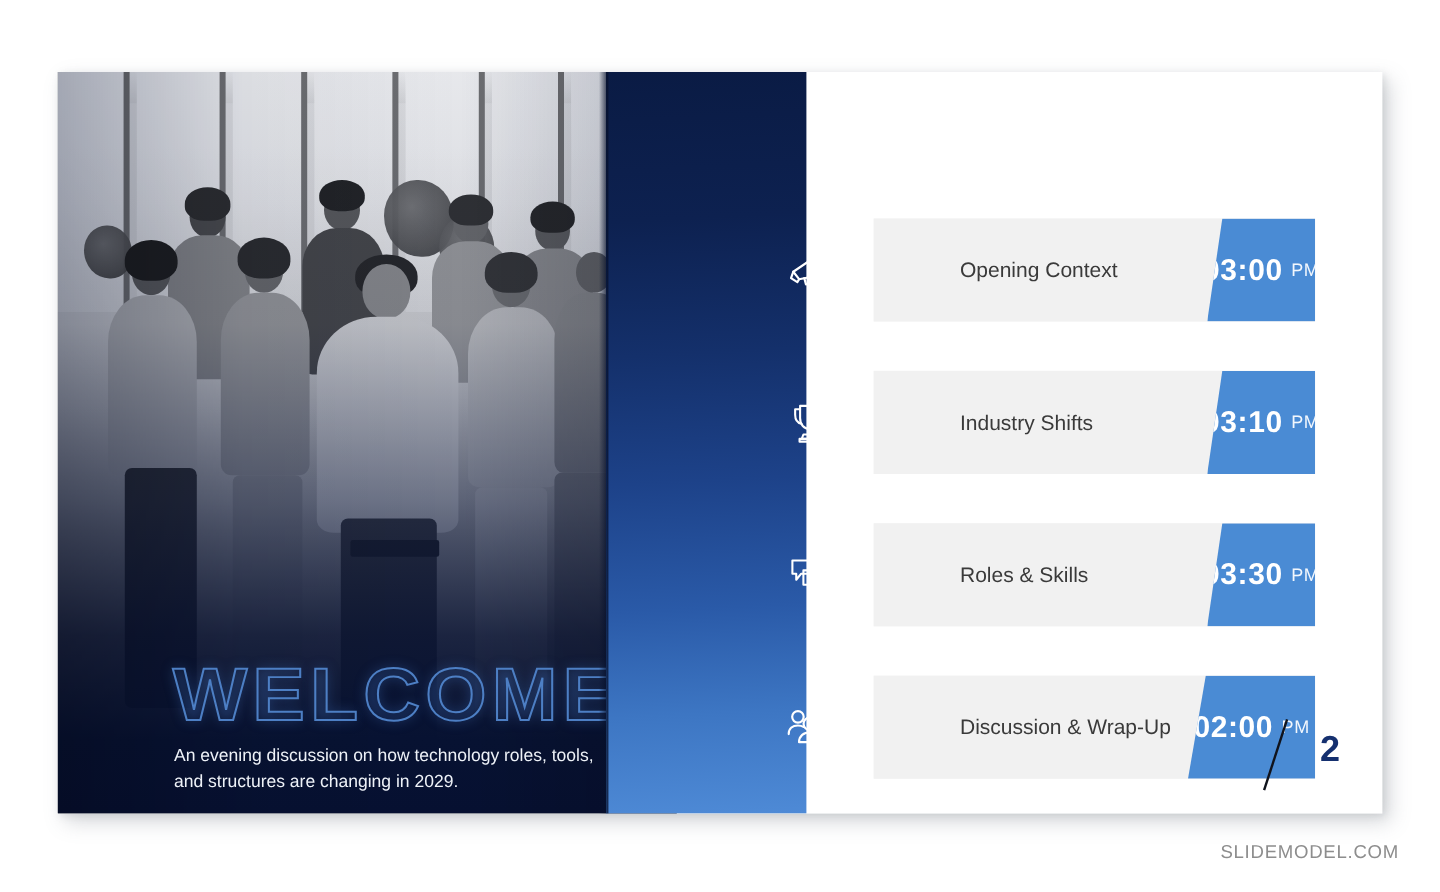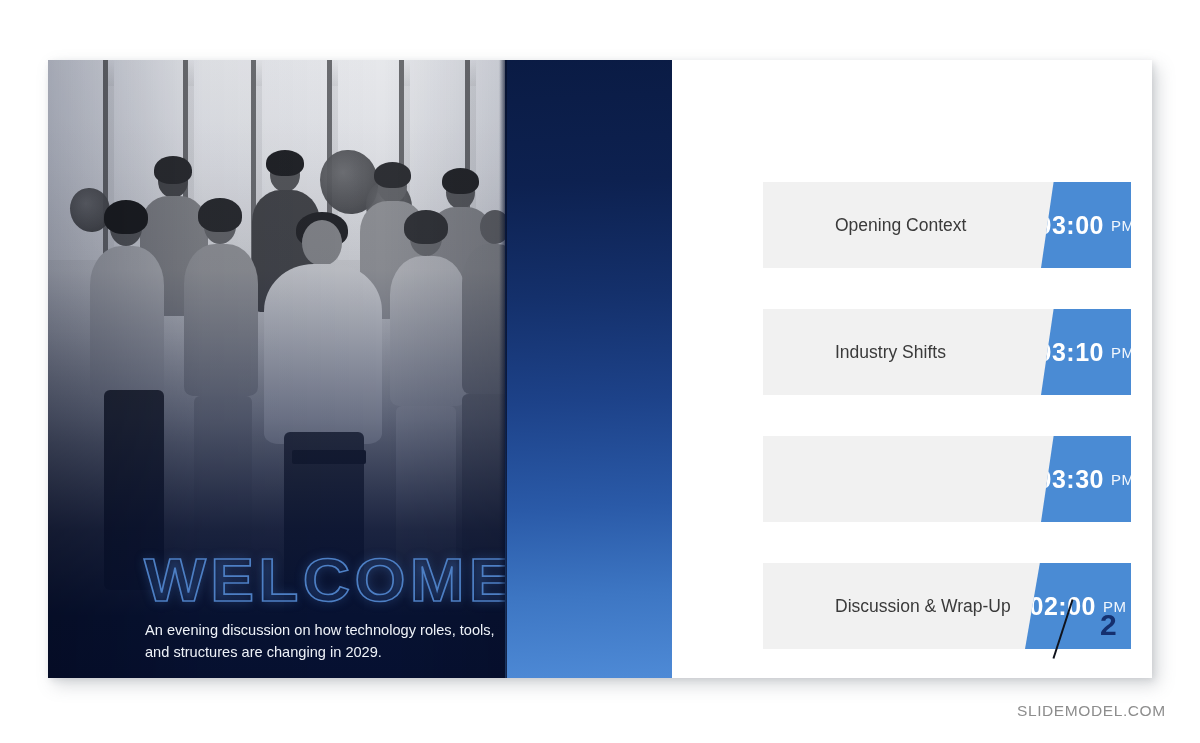--- a/index.html
+++ b/index.html
@@ -91,21 +91,21 @@
     background: linear-gradient(177deg,
         #0a1b44 0%, #0d2150 20%, #14306b 38%, #1d4289 55%,
         #2a5aa8 72%, #3d76c3 86%, #4e8ad6 100%);
   }
   #band-edge {
     position:absolute; left:451px; top:0; width:8px; height:618px;
     background: linear-gradient(90deg, rgba(6,16,44,0) 0%, rgba(6,16,44,.85) 100%);
   }
 
   
-  #rows { position:absolute; left:0; top:0; width:1104px; height:618px;margin-left:35px; }
+  #rows { position:absolute; left:0; top:0; width:1104px; height:618px; }
 
   .row { position:absolute; left:624px; width:424px; height:86px; }
   .row-bg {
     position:absolute; left:56px; top:0; width:368px; height:86px;
     background:#f1f1f1;
   }
   .row-title {
     position:absolute; left:128px; top:0; height:86px;
     display:flex; align-items:center;
     font-size:17.5px; color:#3a3a3a; font-weight:400; white-space:nowrap;
@@ -263,20 +263,21 @@
       </div>
 
       <div class="row" style="top:376px;">
         <div class="row-bg"></div>
         <div class="hex">
           <svg width="44" height="44" viewBox="0 0 48 48" fill="none" stroke="#ffffff" stroke-width="1.9" stroke-linejoin="round" stroke-linecap="round">
             <path d="M8 11 H27 V23 H16 L11.5 28.5 V23 H8 Z"></path>
             <path d="M18 20 H40 V33 H30 L25.5 38.5 V33 H18 Z" fill="none"></path>
           </svg>
         </div>
+        <div class="row-title">Roles &amp; Skills</div>
         <div class="row-time" style="left:334px;width:90px;">
           <span class="time-main">03:30</span>
           <span class="time-mer">PM</span>
         </div>
       </div>
 
       <div class="row" style="top:503px;text-align:right;">
         <div class="row-bg"></div>
         <div class="hex">
           <svg width="46" height="46" viewBox="0 0 48 48" fill="none" stroke="#ffffff" stroke-width="1.9" stroke-linejoin="round" stroke-linecap="round">

